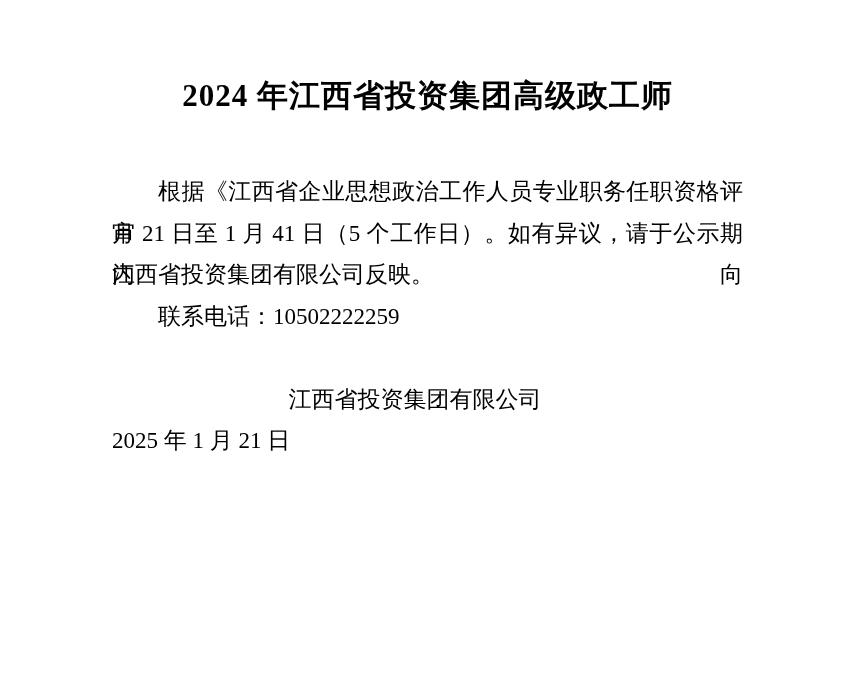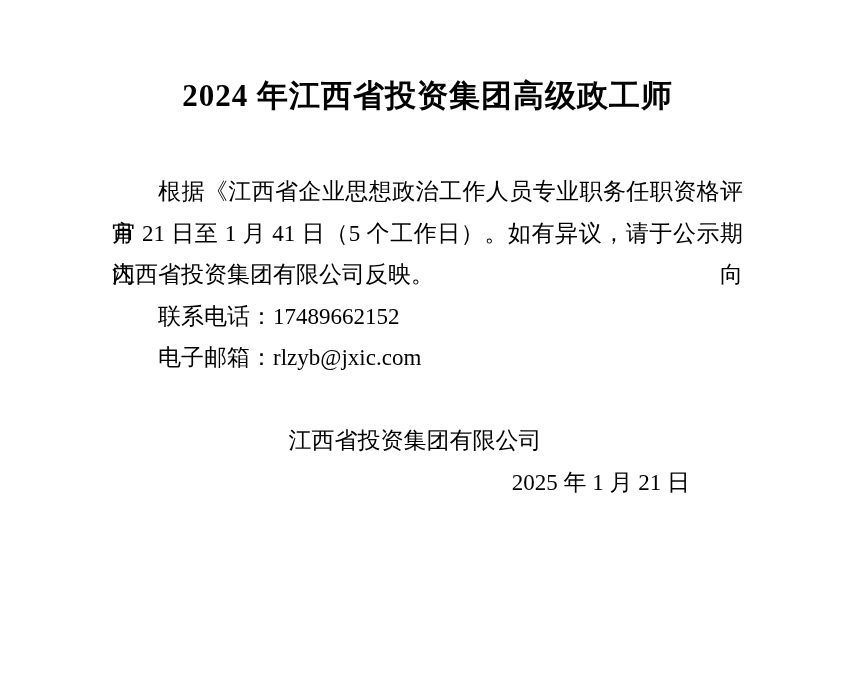--- a/index.html
+++ b/index.html
@@ -66,47 +66,43 @@
   .line.spacer {
     height: 41.5px;
   }
 
   .line.sig-org {
     text-align: center;
     padding-right: 25px;
   }
 
   .line.sig-date {
-    text-align: right;
     padding-right: 53px;
   }
 </style>
 </head>
 <body>
 
 <div class="page">
   <div class="content">
 
     <div class="title-block">
       <div class="title-line">2024 年江西省投资集团高级政工师</div>
     </div>
 
     <div class="body-block">
 
       <div class="line justify-full first-line">根据《江西省企业思想政治工作人员专业职务任职资格评审</div>
       <div class="line justify-full">月 21 日至 1 月 41 日（5 个工作日）。如有异议，请于公示期内向</div>
       <div class="line">江西省投资集团有限公司反映。</div>
 
       <div class="line indented">
-        <span>联系电话：</span><span>17489662152</span>
+        <span>联系电话：</span><span>10502222259</span>
       </div>
 
-      <div class="line indented">
-        <span>电子邮箱：</span><span>rlzyb@jxic.com</span>
-      </div>
 
       <div class="line spacer"></div>
 
       <div class="line sig-org">江西省投资集团有限公司</div>
       <div class="line sig-date">2025 年 1 月 21 日</div>
 
     </div>
   </div>
 </div>
 

